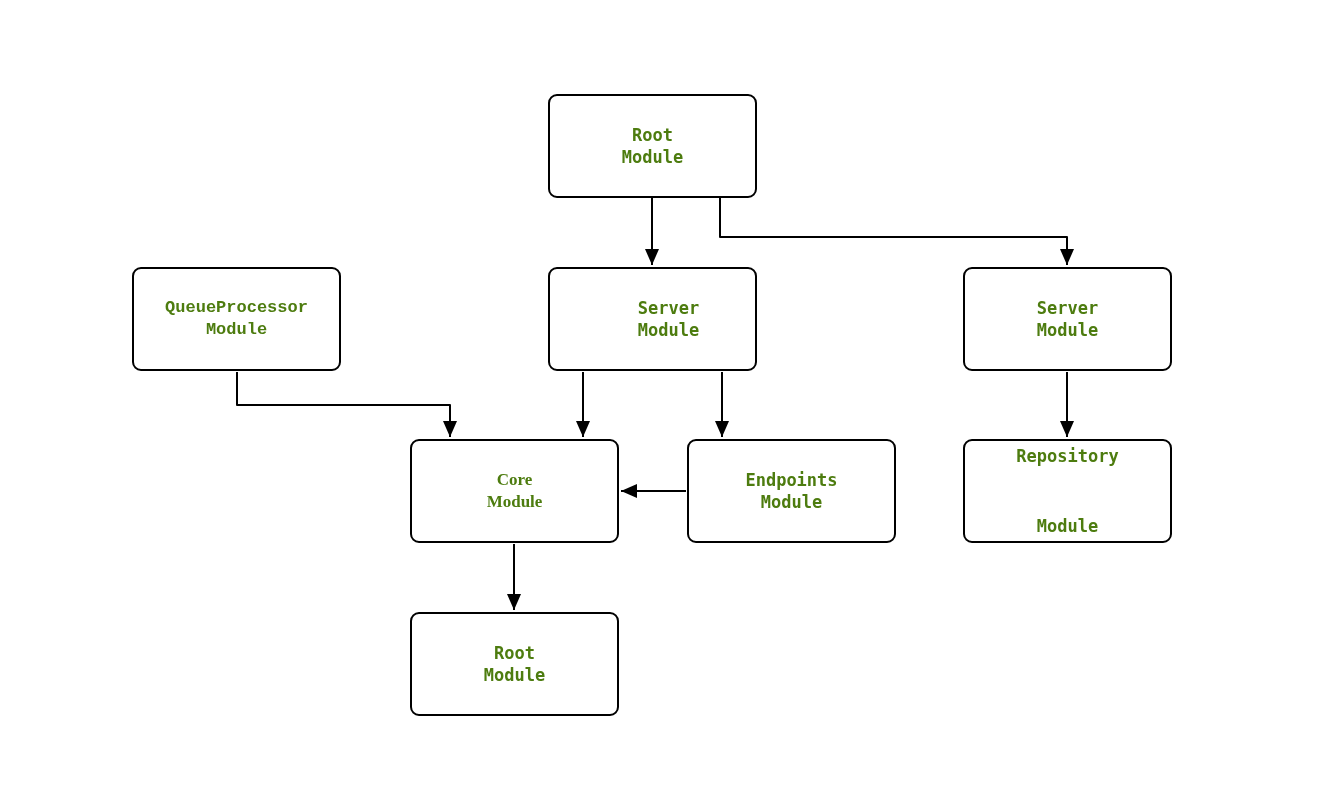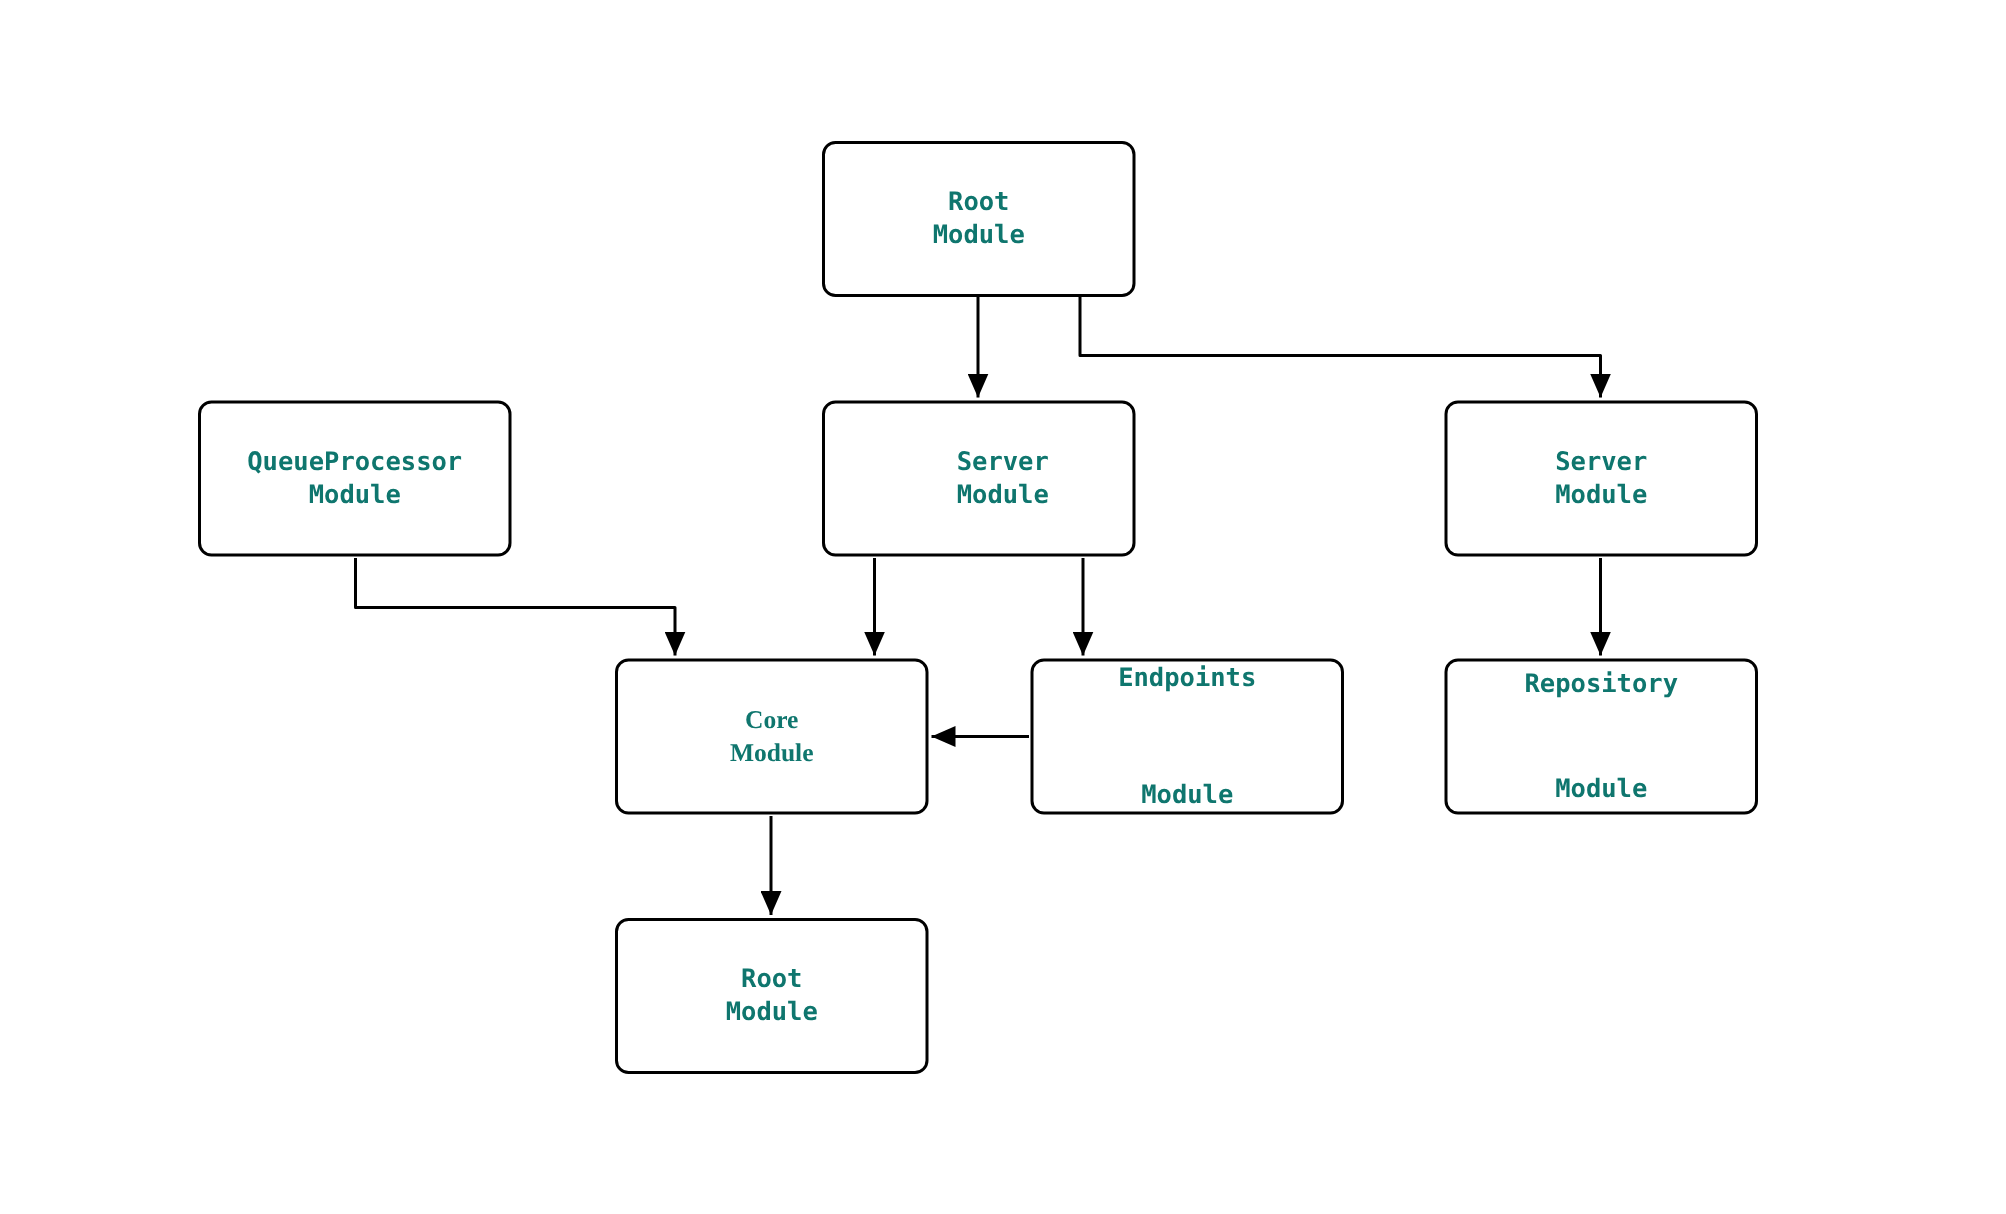--- a/index.html
+++ b/index.html
@@ -39,21 +39,21 @@
     border: 2px solid #000000;
     border-radius: 9px;
     display: flex;
     flex-direction: column;
     align-items: center;
     justify-content: center;
     text-align: center;
     font-weight: 700;
     font-size: 17px;
     line-height: 22px;
-    color: #0f766e;
+    color: #4d7c0f;
   }
 </style>
 </head>
 <body>
 
 <div class="canvas">
 
   <svg class="edges" width="1337" height="809" viewBox="0 0 1337 809">
     <defs>
       <marker id="arrowhead" markerUnits="userSpaceOnUse" markerWidth="16" markerHeight="14" refX="16" refY="7" orient="auto">
@@ -69,41 +69,41 @@
     <path class="edge" d="M686,491 L621,491" marker-end="url(#arrowhead)"></path>
     <path class="edge" d="M1067,372 L1067,437" marker-end="url(#arrowhead)"></path>
     <path class="edge" d="M514,544 L514,610" marker-end="url(#arrowhead)"></path>
   </svg>
 
   <div class="node" style="left:548px; top:94px;">
     <div>Root</div>
     <div>Module</div>
   </div>
 
-  <div class="node" style="left:132px; top:267px;">
+  <div class="node" style="left:132px; top:267px;font-family:Liberation Mono, monospace;">
     <div>QueueProcessor</div>
     <div>Module</div>
   </div>
 
   <div class="node" style="left:548px; top:267px;padding-left:32px;">
     <div>Server</div>
     <div>Module</div>
   </div>
 
   <div class="node" style="left:963px; top:267px;">
     <div>Server</div>
     <div>Module</div>
   </div>
 
   <div class="node" style="left:410px; top:439px;font-family:Liberation Serif, serif;">
     <div>Core</div>
     <div>Module</div>
   </div>
 
-  <div class="node" style="left:687px; top:439px;justify-content:space-between;">
+  <div class="node" style="left:687px; top:439px;">
     <div>Endpoints</div>
     <div>Module</div>
   </div>
 
   <div class="node" style="left:963px; top:439px;gap:48px;">
     <div>Repository</div>
     <div>Module</div>
   </div>
 
   <div class="node" style="left:410px; top:612px;">

